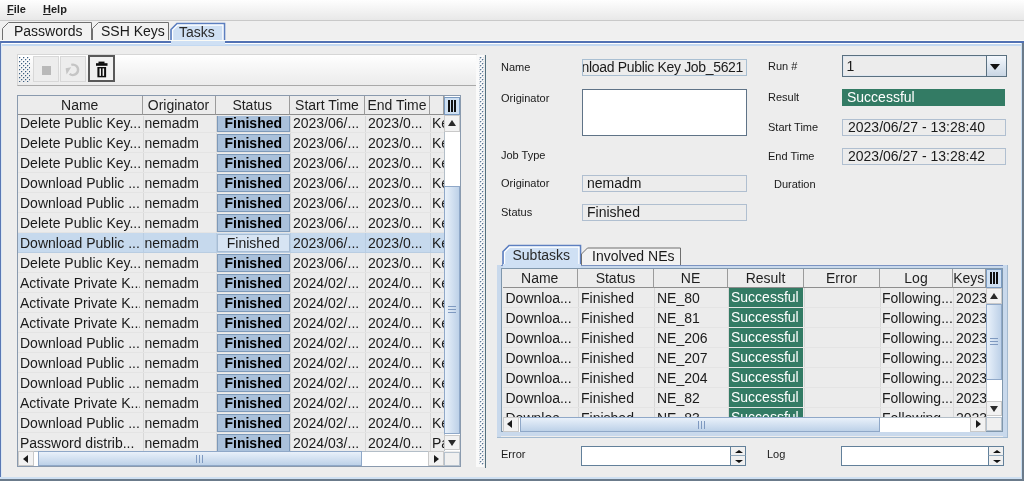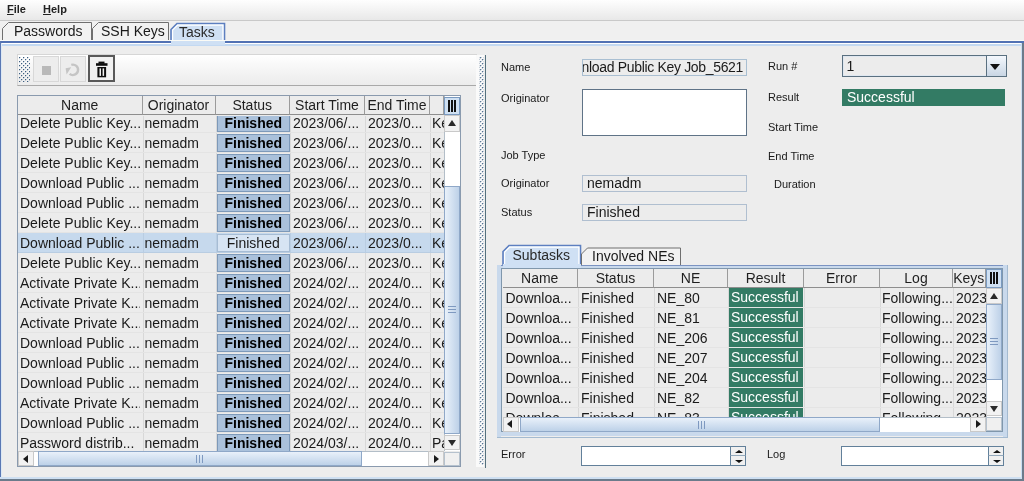--- a/index.html
+++ b/index.html
@@ -339,20 +339,22 @@
 <div class="abs" style="left:582px;top:89px;width:165px;height:46.5px;background:#fff;border:1px solid #5f7387;"></div>
 <div class="abs" style="left:582px;top:175px;width:165px;height:17px;background:#ececec;border:1px solid #b0bfd0;font-size:14px;line-height:15px;padding-left:4px;overflow:hidden;white-space:nowrap;">nemadm</div>
 <div class="abs" style="left:582px;top:204px;width:165px;height:17px;background:#ececec;border:1px solid #b0bfd0;font-size:14px;line-height:15px;padding-left:4px;overflow:hidden;white-space:nowrap;">Finished</div>
 <div class="abs" style="left:841.5px;top:55px;width:165px;height:22px;background:#ececec;border:1px solid #5a7080;
  box-shadow:inset 0 0 0 1px #dfe7f0;font-size:14px;line-height:20px;padding-left:4px;">1</div>
 <div class="abs" style="left:986px;top:56px;width:19.5px;height:20px;background:linear-gradient(#f4f8fd,#c9d6e4);border-left:1px solid #5a7080;"></div>
 <div class="tri" style="left:989.5px;top:64px;border-left:5.5px solid rgba(0,0,0,0);border-right:5.5px solid rgba(0,0,0,0);border-top:6px solid #111;"></div>
 
 <div class="abs" style="left:842px;top:89px;width:163px;height:17px;background:#337b64;color:#fff;
  font-size:14px;line-height:16px;padding-left:5px;">Successful</div>
+<div class="abs" style="left:842px;top:119px;width:164px;height:17px;background:#ececec;border:1px solid #b0bfd0;font-size:14px;line-height:15px;padding-left:5px;white-space:nowrap;overflow:hidden;">2023/06/27 - 13:28:40</div>
+<div class="abs" style="left:842px;top:148px;width:164px;height:17px;background:#ececec;border:1px solid #b0bfd0;font-size:14px;line-height:15px;padding-left:5px;white-space:nowrap;overflow:hidden;">2023/06/27 - 13:28:42</div>
 <svg class="abs" style="left:496px;top:243px;" width="200" height="23" viewBox="0 0 200 23">
  <path d="M7 23 L7 8.5 L13 2.5 L84.5 2.5 L84.5 23" fill="#cfe0f4" stroke="#5d7fc0" stroke-width="1.6"></path>
  <path d="M8.6 23 L8.6 9.2 L13.7 4.1 L82.9 4.1 L82.9 23" fill="none" stroke="#ffffff" stroke-width="1.2"></path>
  <text x="16.5" y="17" font-size="14" fill="#2a2a2a">Subtasks</text>
  <path d="M85.5 22.5 L85.5 11 L91.5 5 L184.5 5 L184.5 22.5" fill="#f2f2f2" stroke="#6f6f6f" stroke-width="1"></path>
  <text x="96" y="18" font-size="14" fill="#1a1a1a">Involved NEs</text>
 </svg>
 
 <div class="abs" style="left:496.5px;top:265px;width:510.5px;height:171.5px;background:#ededed;"></div>
 <div class="abs" style="left:496.5px;top:265px;width:510.5px;height:1.2px;background:#7b93c2;"></div>

